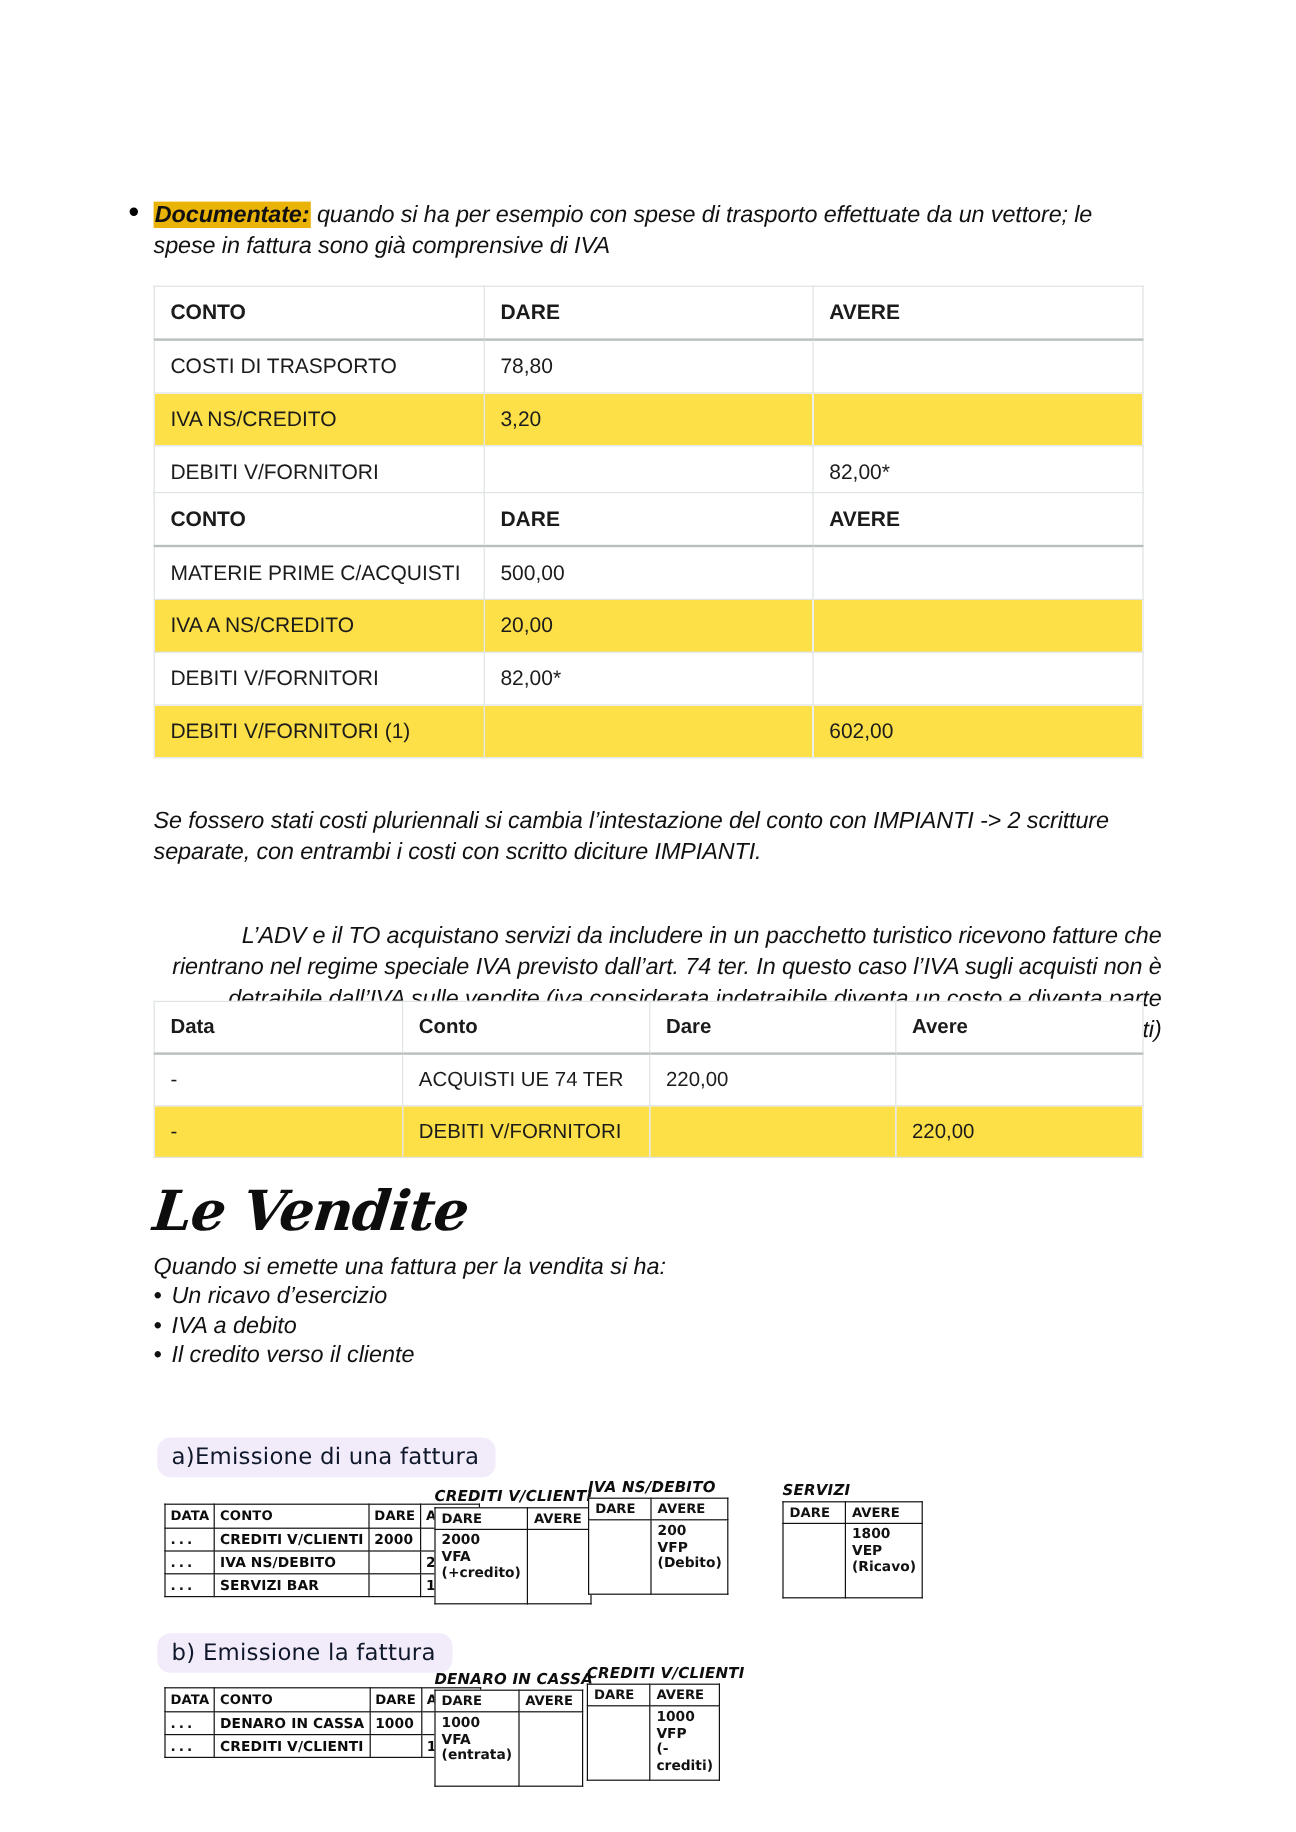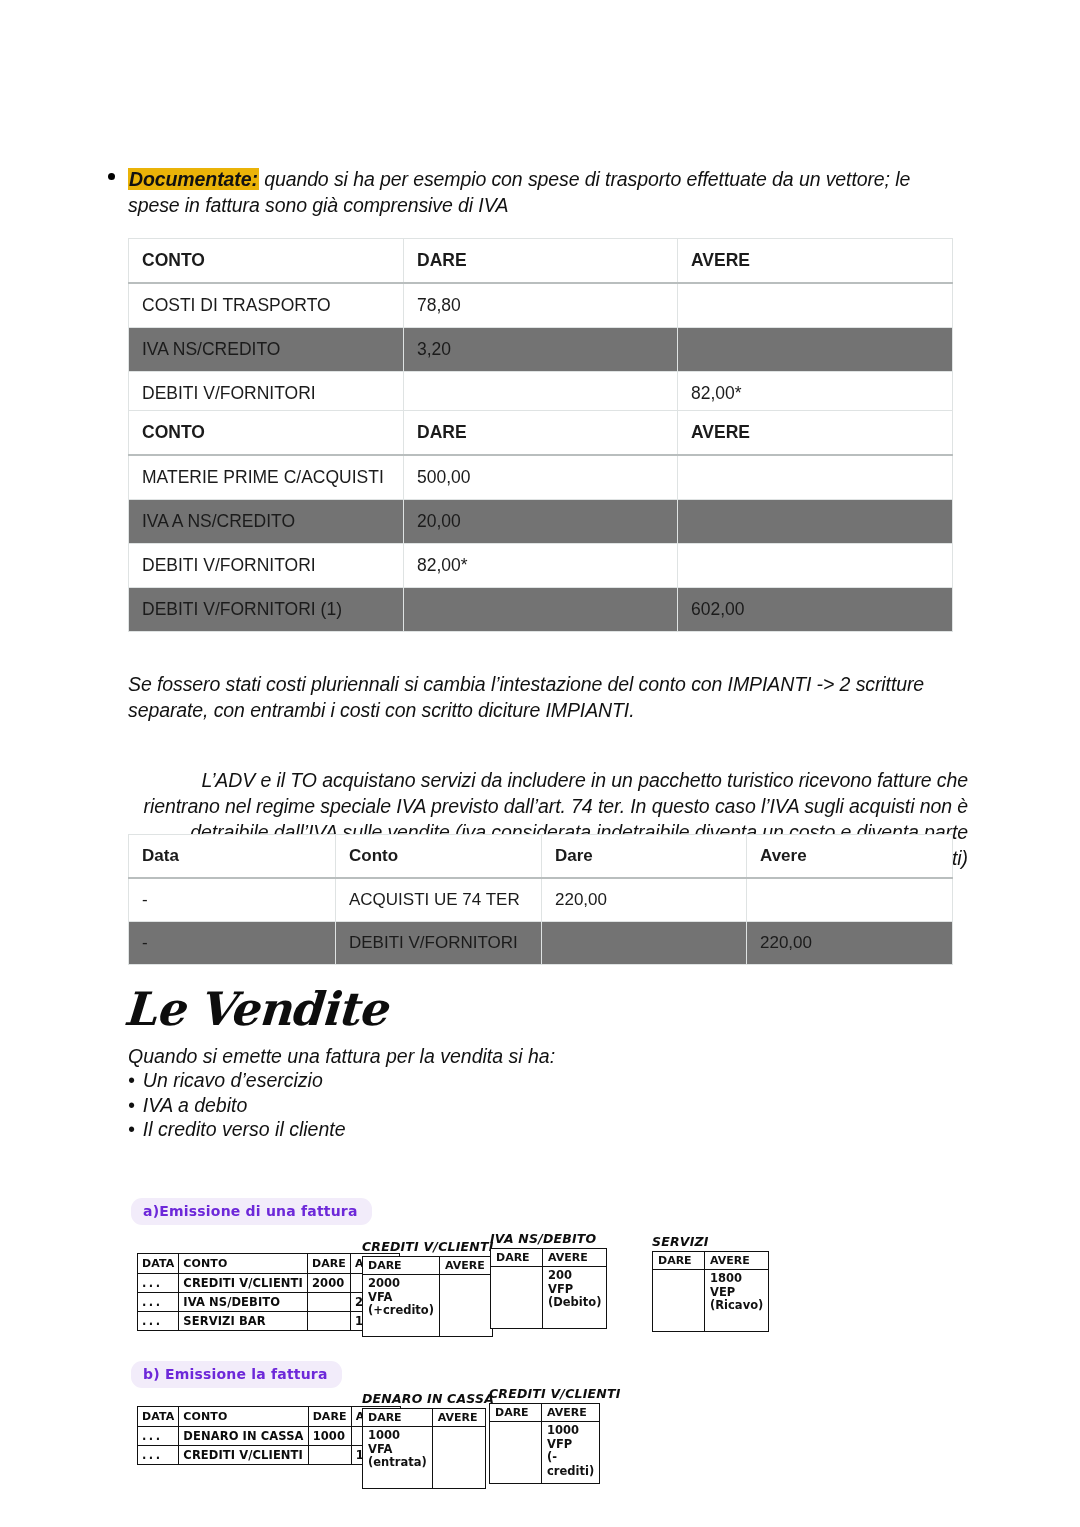--- a/index.html
+++ b/index.html
@@ -68,21 +68,21 @@
     box-sizing: border-box;
     overflow: hidden;
     white-space: nowrap;
   }
   table.acc thead th {
     font-weight: bold;
     border-bottom: 2px solid #b9bebe;
     background: #ffffff;
   }
   table.acc tbody tr.alt td {
-    background: #737373;
+    background: #fde047;
   }
   td.num { text-align: right; }
   td.b, th.b { font-weight: bold; }
   td.ctr { text-align: center; }
 
   
   #table-1 { left: 128px; top: 238px; width: 824px; }
   #table-1 col.c0 { width: 275px; }
   #table-1 col.c1 { width: 274px; }
   #table-1 col.c2 { width: 275px; }
@@ -150,27 +150,27 @@
     list-style: none;
     margin: 0; padding: 0;
   }
   #vendite-list li::before {
     content: "\2022";
     margin-right: 8px;
   }
   .hw-label {
     position: absolute;
     font-family: "DejaVu Sans", sans-serif;
-    font-size: 14px;
-    font-weight: bold;
+    font-size: 19px;
+    font-weight: normal;
     letter-spacing: 0.2px;
     background: #f2ecfa;
     border-radius: 11px;
     padding: 5px 14px 6px 12px;
-    color: #6d28d9;
+    color: #0f172a;
     white-space: nowrap;
   }
   #label-a { left: 131px; top: 1198px; }
   #label-b { left: 131px; top: 1361px; }
 
   
   table.hwt {
     position: absolute;
     border-collapse: collapse;
     font-family: "DejaVu Sans", sans-serif;

